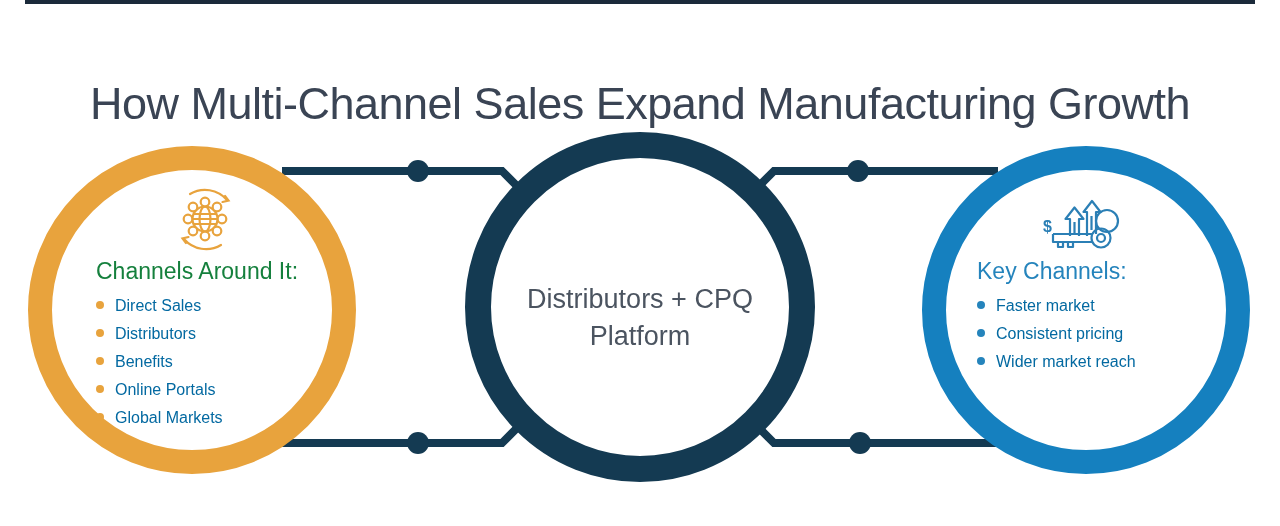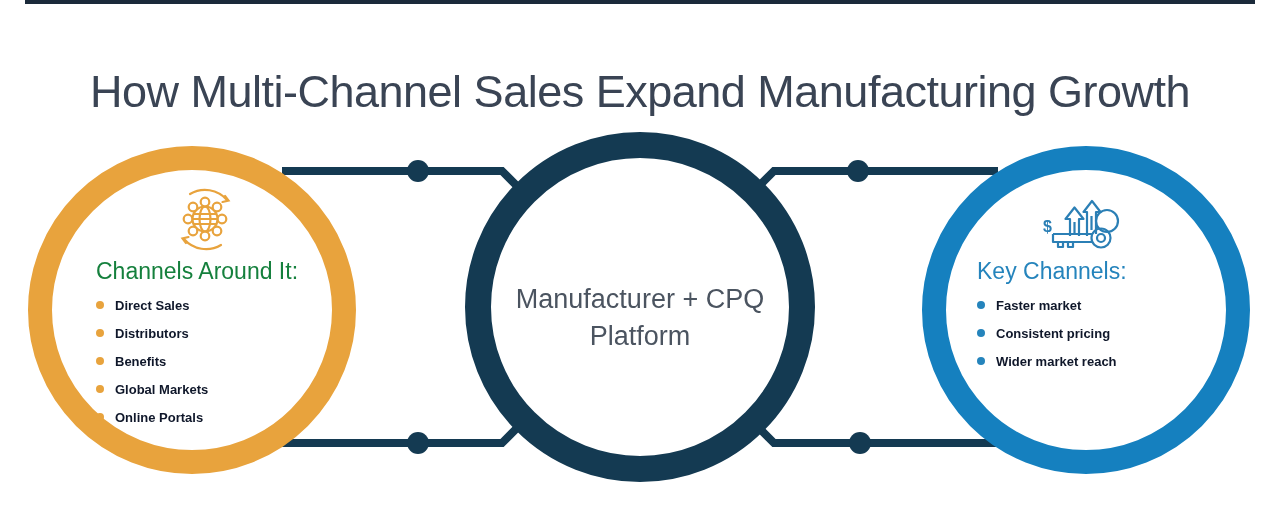--- a/index.html
+++ b/index.html
@@ -2,34 +2,34 @@
 <html><head>
 <meta charset="utf-8">
 <style>
   html,body{margin:0;padding:0;background:#ffffff;}
   .canvas{
     position:relative;width:1280px;height:526px;overflow:hidden;background:#ffffff;
     font-family:"Liberation Sans", sans-serif;
   }
   .top-rule{position:absolute;left:25px;top:0;width:1230px;height:4px;background:#1b2a3a;}
   .page-title{
-    position:absolute;left:0;top:36px;width:1280px;text-align:center;
+    position:absolute;left:0;top:48px;width:1280px;text-align:center;
     font-size:45px;font-weight:400;letter-spacing:-0.5px;color:#3a4454;white-space:nowrap;
   }
   .diagram-svg{position:absolute;left:0;top:0;}
   .content{position:absolute;z-index:3;}
   .icon-box{position:absolute;z-index:3;}
   .circle-heading{font-size:23px;margin:0 0 9px 0;font-weight:400;white-space:nowrap;}
   .heading-orange{color:#15803d;}
   .heading-blue{color:#2584bc;}
   .bullet-row{display:flex;align-items:flex-start;gap:11px;margin-bottom:4px;}
   .dot{width:8px;height:8px;border-radius:50%;margin-top:7px;flex:0 0 auto;}
   .dot-orange{background:#e8a33d;}
   .dot-blue{background:#2584bc;}
-  .bullet-label{font-size:13px;line-height:24px;color:#0f172a;white-space:nowrap;font-weight:bold;}
+  .bullet-label{font-size:16px;line-height:24px;color:#0369a1;white-space:nowrap;}
   .center-label{
     position:absolute;left:490px;top:281px;width:300px;z-index:3;
     text-align:center;font-size:27px;line-height:37px;color:#4b5460;
   }
 </style>
 </head>
 <body>
 
 <div class="canvas">
 
@@ -95,31 +95,31 @@
       <div class="bullet-row">
         <span class="dot dot-orange"></span>
         <span class="bullet-label">Distributors</span>
       </div>
       <div class="bullet-row">
         <span class="dot dot-orange"></span>
         <span class="bullet-label">Benefits</span>
       </div>
       <div class="bullet-row">
         <span class="dot dot-orange"></span>
-        <span class="bullet-label">Global Markets</span>
+        <span class="bullet-label">Online Portals</span>
       </div>
       <div class="bullet-row">
         <span class="dot dot-orange"></span>
-        <span class="bullet-label">Online Portals</span>
+        <span class="bullet-label">Global Markets</span>
       </div>
     </div>
   </div>
 
   <div class="center-label">
-    <div>Manufacturer + CPQ</div>
+    <div>Distributors + CPQ</div>
     <div>Platform</div>
   </div>
 
   <div class="icon-box" style="left:1040px;top:194px;">
     <svg width="86" height="62" viewBox="0 0 86 62">
       <g stroke="#2b7fb5" stroke-width="2.2" fill="none" stroke-linejoin="round">
 
         <circle cx="67" cy="27" r="11"></circle>
 
         <path d="M 30 42 V 25 H 25.5 L 34.5 13.5 L 43.5 25 H 39 V 42"></path>

